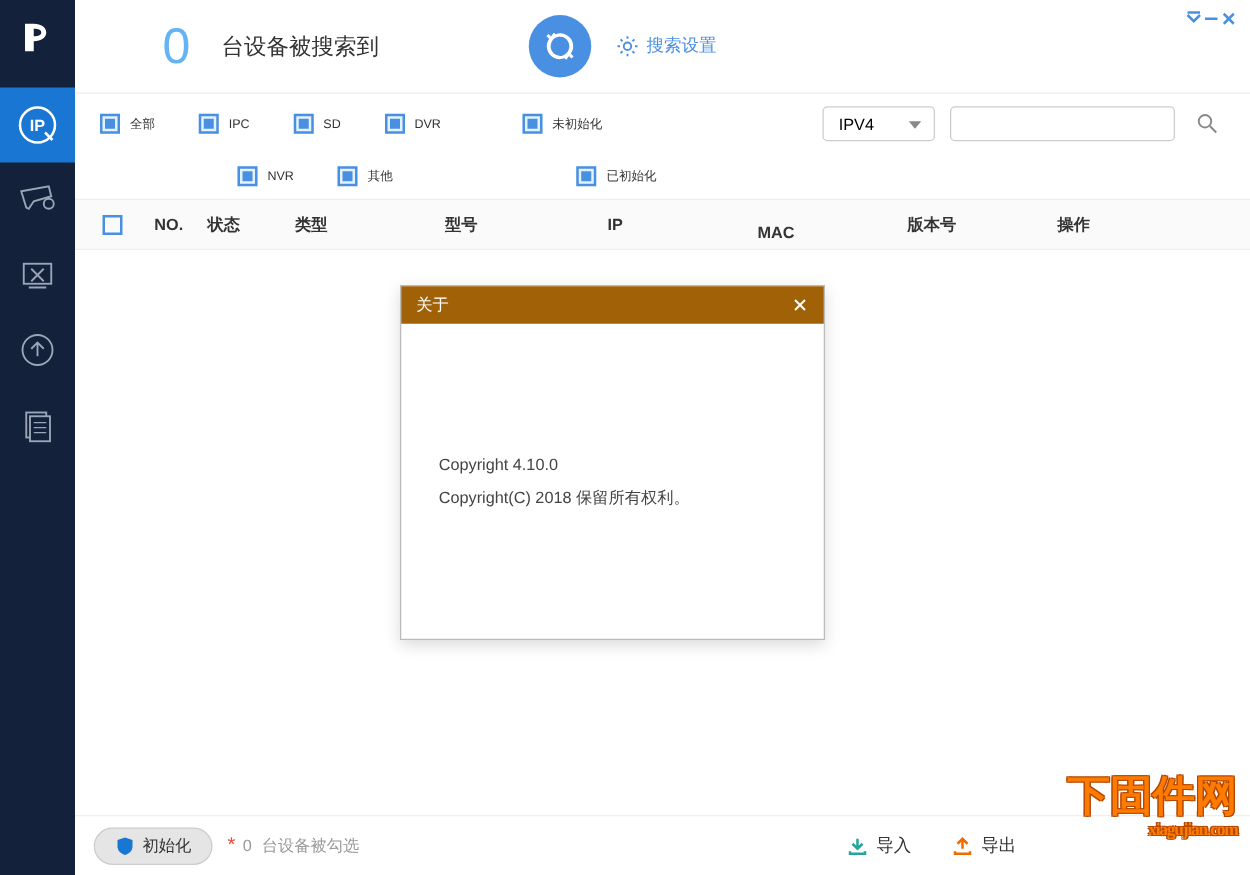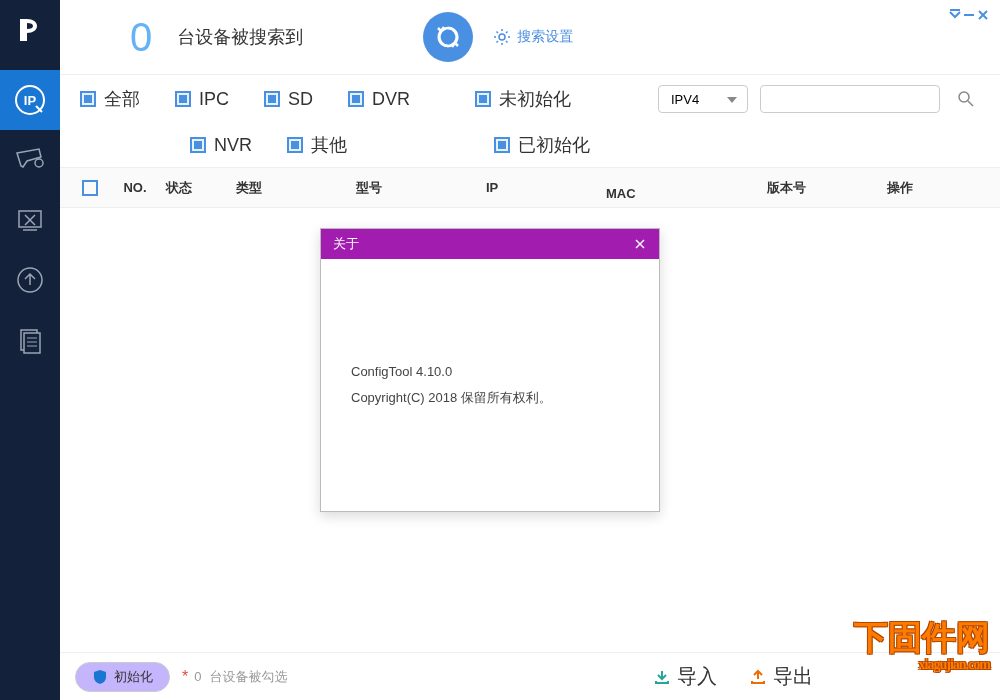--- a/index.html
+++ b/index.html
@@ -19,59 +19,59 @@
 .refresh-btn { width: 50px; height: 50px; border-radius: 50%; background: #4a90e2; display: flex; align-items: center; justify-content: center; margin-left: 120px; cursor: pointer; }
 .search-settings { display: flex; align-items: center; margin-left: 20px; color: #4a90e2; font-size: 14px; cursor: pointer; }
 .search-settings .gear { margin-right: 6px; }
 
 
 .filter-area { padding: 10px 20px; border-bottom: 1px solid #eee; }
 .filter-row { display: flex; align-items: center; gap: 0; margin-bottom: 8px; }
 .filter-chk { display: flex; align-items: center; margin-right: 35px; cursor: pointer; }
 .filter-chk .box { width: 16px; height: 16px; border: 2px solid #4a90e2; background: #e3f2fd; margin-right: 8px; display: flex; align-items: center; justify-content: center; }
 .filter-chk .box.checked::after { content: ""; width: 8px; height: 8px; background: #4a90e2; }
-.filter-chk .lbl { color: #333; font-size: 18px; }
+.filter-chk .lbl { color: #333; font-size: 10px; }
 .filter-indent { margin-left: 110px; }
 .right-controls { display: flex; align-items: center; margin-left: auto; gap: 12px; justify-content: flex-end; }
 .ip-select { height: 28px; border: 1px solid #ccc; padding: 0 28px 0 12px; background: #fff; position: relative; display: flex; align-items: center; cursor: pointer; min-width: 90px; border-radius: 4px; }
 .ip-select::after { content: ""; position: absolute; right: 10px; top: 11px; border-left: 5px solid transparent; border-right: 5px solid transparent; border-top: 6px solid #888; }
 .search-box { height: 28px; border: 1px solid #ccc; width: 180px; padding: 0 8px; border-radius: 4px; }
 .search-icon-btn { width: 28px; height: 28px; display: flex; align-items: center; justify-content: center; cursor: pointer; color: #888; }
 
 
 .table-header { display: flex; align-items: center; height: 40px; background: #fafafa; border-bottom: 1px solid #eee; font-weight: bold; color: #333; padding: 0 10px; }
 .th { text-align: left; padding: 0 6px; }
 .th.chk { width: 40px; display:flex; align-items:center; justify-content:center; }
 .th.chk .boxh { width:16px; height:16px; border:2px solid #4a90e2; }
 .th.no { width: 50px; text-align: center; }
 .th.status { width: 70px; }
 .th.type { width: 120px; }
 .th.model { width: 130px; }
 .th.ip { width: 120px; }
 .th.mac { width: 120px; margin-top: 11px; }
-.th.version { width: 120px; margin-left: 41px; }
+.th.version { width: 120px; }
 .th.action { width: 100px; }
 
 
 .table-body { flex: 1; background: #fff; position: relative; }
 
 
 .bottom-bar { height: 48px; border-top: 1px solid #eee; display: flex; align-items: center; padding: 0 15px; gap: 12px; }
-.b-btn { height: 30px; border: 1px solid #ccc; background: #c4b5fd; border-radius: 15px; padding: 0 16px; display: flex; align-items: center; cursor: pointer; font-size: 13px; color: #333; }
+.b-btn { height: 30px; border: 1px solid #ccc; background: #e5e5e5; border-radius: 15px; padding: 0 16px; display: flex; align-items: center; cursor: pointer; font-size: 13px; color: #333; }
 .b-btn .bi { margin-right: 6px; }
 .selected-info { display: flex; align-items: center; color: #999; font-size: 13px; }
 .selected-info .star { color: #e74c3c; margin-right: 6px; font-size:16px; }
 .spacer { flex: 1; }
-.io-btn { display:flex; align-items:center; cursor:pointer; color:#333; font-size:20px; margin-right:20px; }
+.io-btn { display:flex; align-items:center; cursor:pointer; color:#333; font-size:14px; margin-right:20px; }
 .io-btn .bi { margin-right:6px; color:#26a69a; }
 .io-btn.export .bi { color:#ef6c00; }
 
 
 .about-dialog { position: absolute; left: 320px; top: 228px; width: 340px; border: 1px solid #bbb; background: #fff; box-shadow: 0 4px 12px rgba(0,0,0,0.15); z-index: 100; }
-.about-dialog .dlg-title { height: 30px; background: #a21caf; color: #fff; display: flex; align-items: center; padding: 0 12px; font-size: 13px; }
+.about-dialog .dlg-title { height: 30px; background: #a16207; color: #fff; display: flex; align-items: center; padding: 0 12px; font-size: 13px; }
 .about-dialog .dlg-close { margin-left: auto; cursor: pointer; color:#fff; }
 .about-dialog .dlg-body { padding: 100px 30px 100px 30px; color: #444; font-size: 13px; line-height: 2; }
 
 
 .watermark { position: absolute; right: 10px; bottom: 28px; font-family: "KaiTi","STKaiti","SimSun",serif; color: #ff7b00; text-shadow: 1px 1px 0 #b34700, -1px 1px 0 #b34700, 1px -1px 0 #b34700, -1px -1px 0 #b34700; font-weight: bold; text-align: right; line-height: 1.1; pointer-events: none; }
 .watermark .l1 { font-size: 34px; }
 .watermark .l2 { font-size: 14px; letter-spacing:-1px; }
 
 svg { display: block; }
 </style>
@@ -275,21 +275,21 @@
   <div class="dlg-title">
     <span>关于</span>
     <span class="dlg-close">
       <svg width="14" height="14" viewBox="0 0 14 14">
           <line x1="3" y1="3" x2="11" y2="11" stroke="#fff" stroke-width="1.5"></line>
           <line x1="11" y1="3" x2="3" y2="11" stroke="#fff" stroke-width="1.5"></line>
         </svg>
     </span>
   </div>
   <div class="dlg-body">
-    <div>ConfigTool 4.10.0</div>
+    <div>Copyright 4.10.0</div>
     <div>Copyright(C) 2018 保留所有权利。</div>
   </div>
 </div>
 
 <div class="watermark">
   <div class="l1">下固件网</div>
   <div class="l2">xiagujian.com</div>
 </div>
 
 </body></html>

